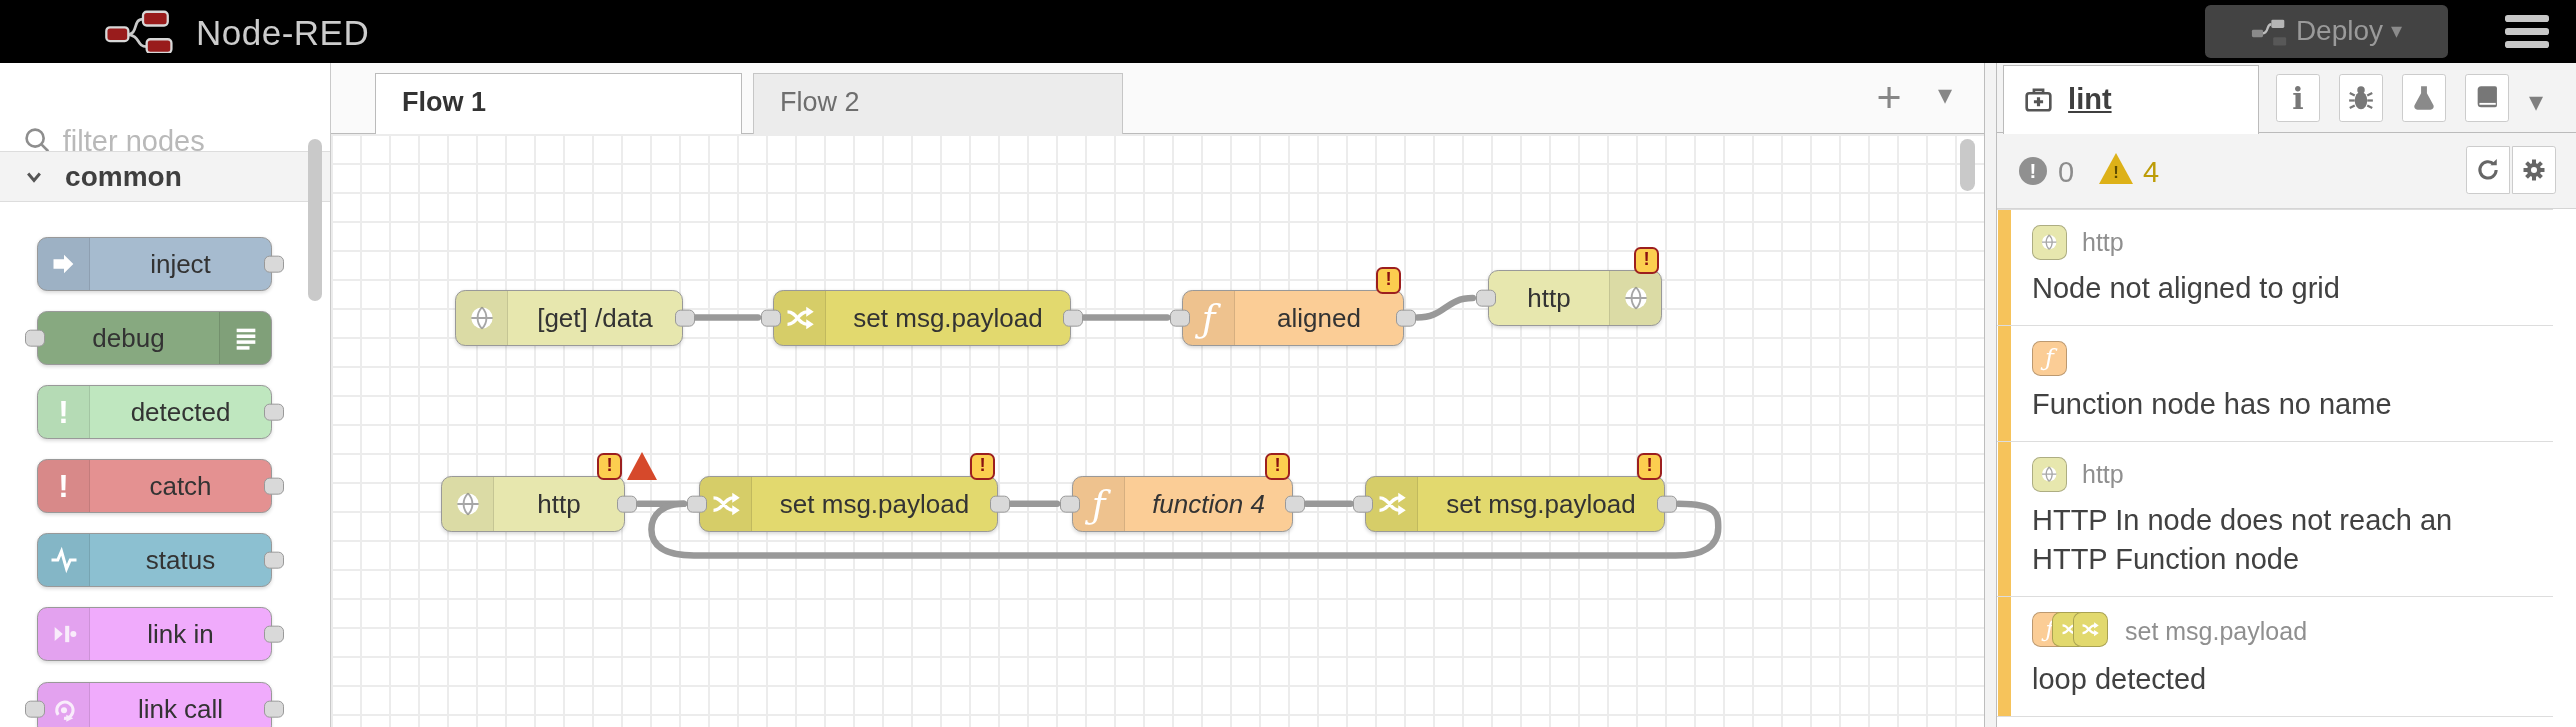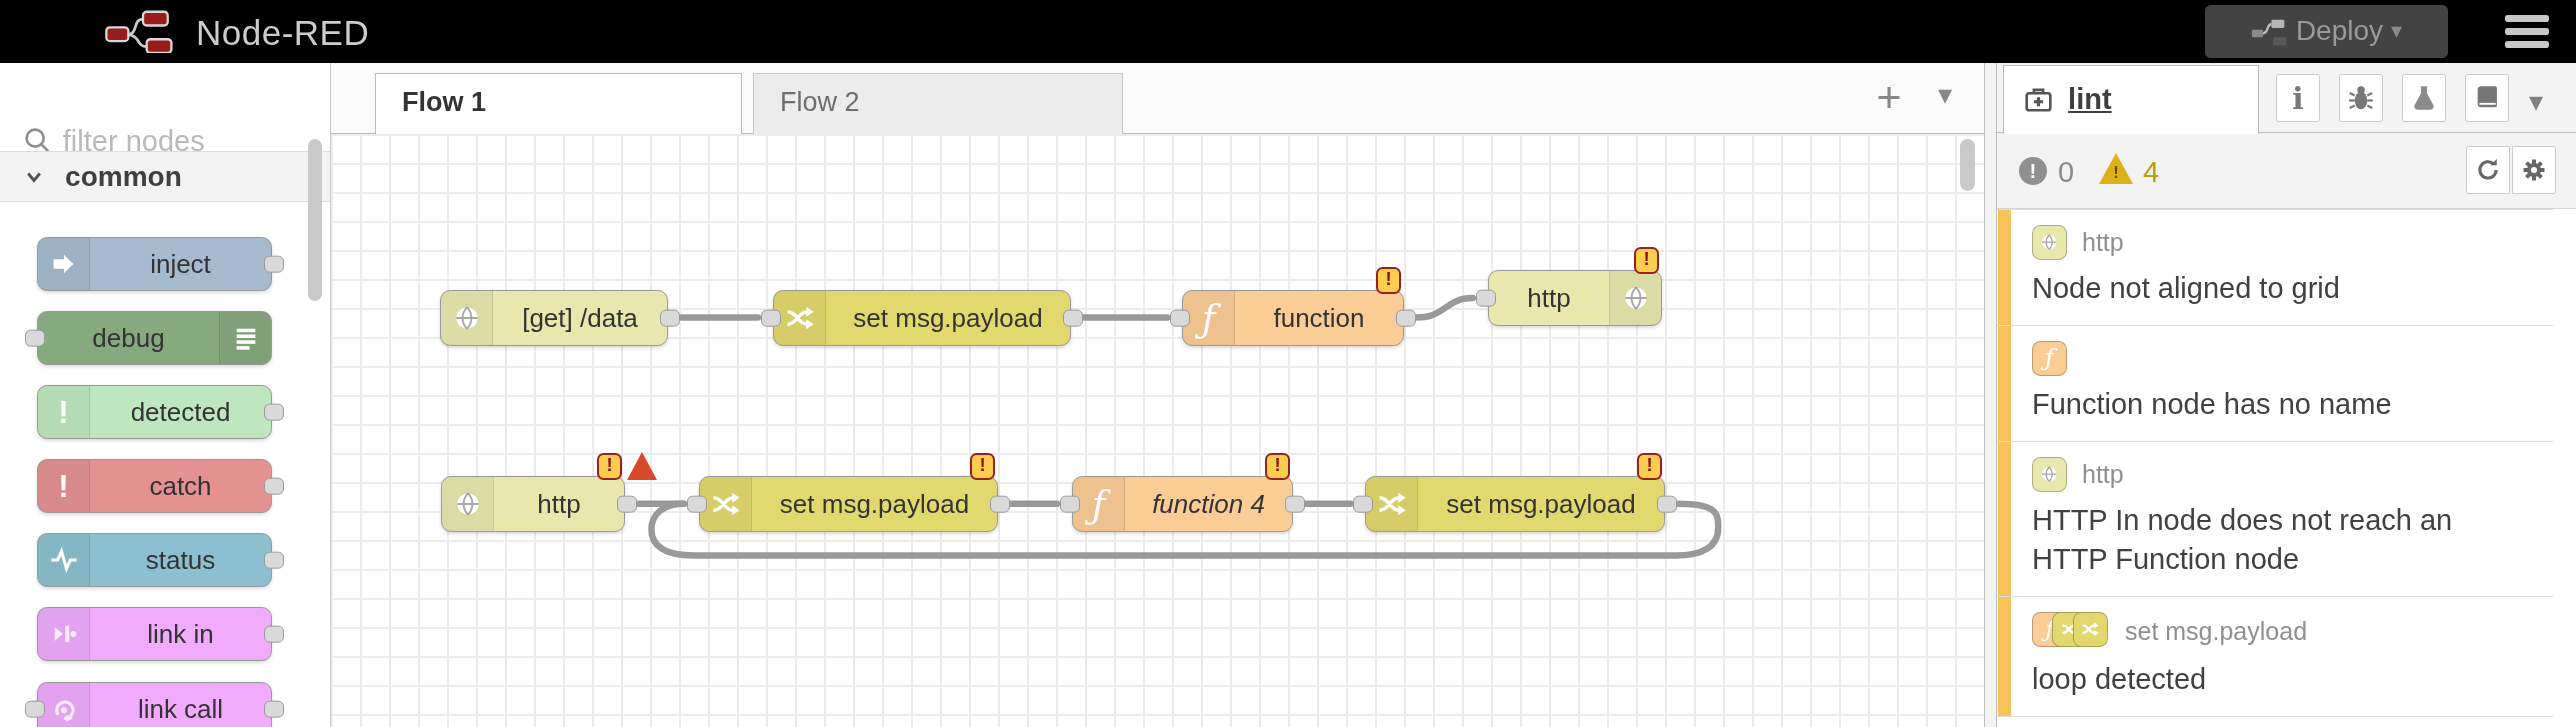--- a/index.html
+++ b/index.html
@@ -246,21 +246,21 @@
         <path d="M378 198 L461 198"></path>
         <path d="M813 198 L903 198"></path>
         <path d="M1173 198 C1203 198 1203 177 1233 177"></path>
         <path d="M332 399 L381 399"></path>
         <path d="M734 399 L784 399"></path>
         <path d="M1053 399 L1101 399"></path>
         <path d="M1455 399 C1498 399 1498 411 1498 425 C1498 445 1482 455 1452 455 L392 455 C358 455 346 443 346 427 C346 411 358 399 381 399"></path>
       </g>
     </svg>
 
-    <div class="cnode c-http" style="left:109px;top:156px;width:228px">
+    <div class="cnode c-http" style="left:124px;top:156px;width:228px">
       <span class="nicon">
         <svg width="30" height="30" viewBox="0 0 24 24">
             <circle cx="12" cy="12" r="8.5" fill="#fff"></circle>
         <path d="M3.5 12 h17 M12 3.5 a12 12 0 0 1 0 17 M12 3.5 a12 12 0 0 0 0 17" stroke="rgba(0,0,0,.35)" stroke-width="1.5" fill="none"></path>
           </svg>
       </span>
       <span class="nlbl">[get] /data</span>
       <span class="port out"></span>
     </div>
     <div class="cnode c-change" style="left:442px;top:156px;width:298px">
@@ -269,21 +269,21 @@
           <path d="M2 7 C10 7 10 17 18 17 M2 17 C10 17 10 7 18 7" stroke="#fff" stroke-width="2.6" fill="none"></path>
           <path d="M17 13 l6 4 -6 4 z M17 3 l6 4 -6 4 z" fill="#fff"></path>
           </svg>
       </span>
       <span class="nlbl">set msg.payload</span>
       <span class="port in"></span>
       <span class="port out"></span>
     </div>
     <div class="cnode c-func" style="left:851px;top:156px;width:222px">
       <span class="nicon" style="color:#fff;font-size:37px;font-family:'DejaVu Serif','Liberation Serif',serif;font-style:italic">ƒ</span>
-      <span class="nlbl">function</span>
+      <span class="nlbl">aligned</span>
       <span class="port in"></span>
       <span class="port out"></span>
       <span class="badge">!</span>
     </div>
     <div class="cnode c-http" style="left:1157px;top:136px;width:174px">
       <span class="nicon right">
         <svg width="30" height="30" viewBox="0 0 24 24">
             <circle cx="12" cy="12" r="8.5" fill="#fff"></circle>
         <path d="M3.5 12 h17 M12 3.5 a12 12 0 0 1 0 17 M12 3.5 a12 12 0 0 0 0 17" stroke="rgba(0,0,0,.35)" stroke-width="1.5" fill="none"></path>
           </svg>

